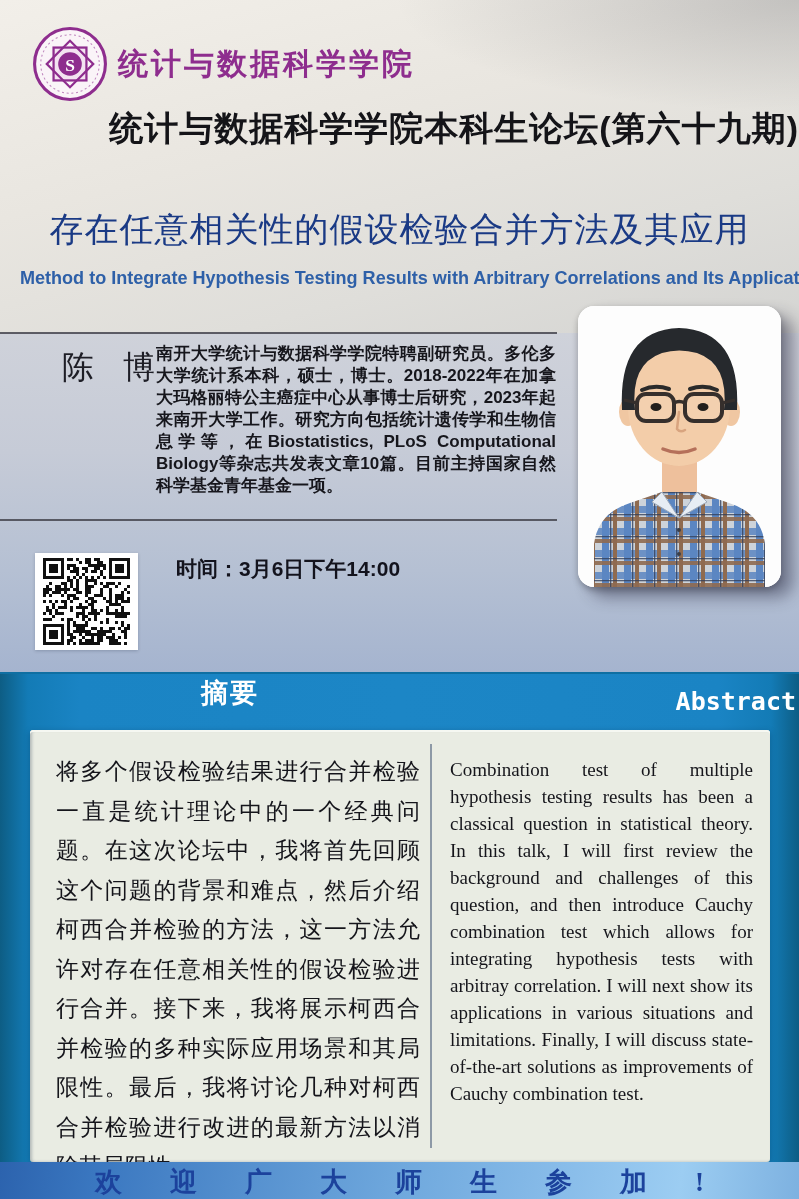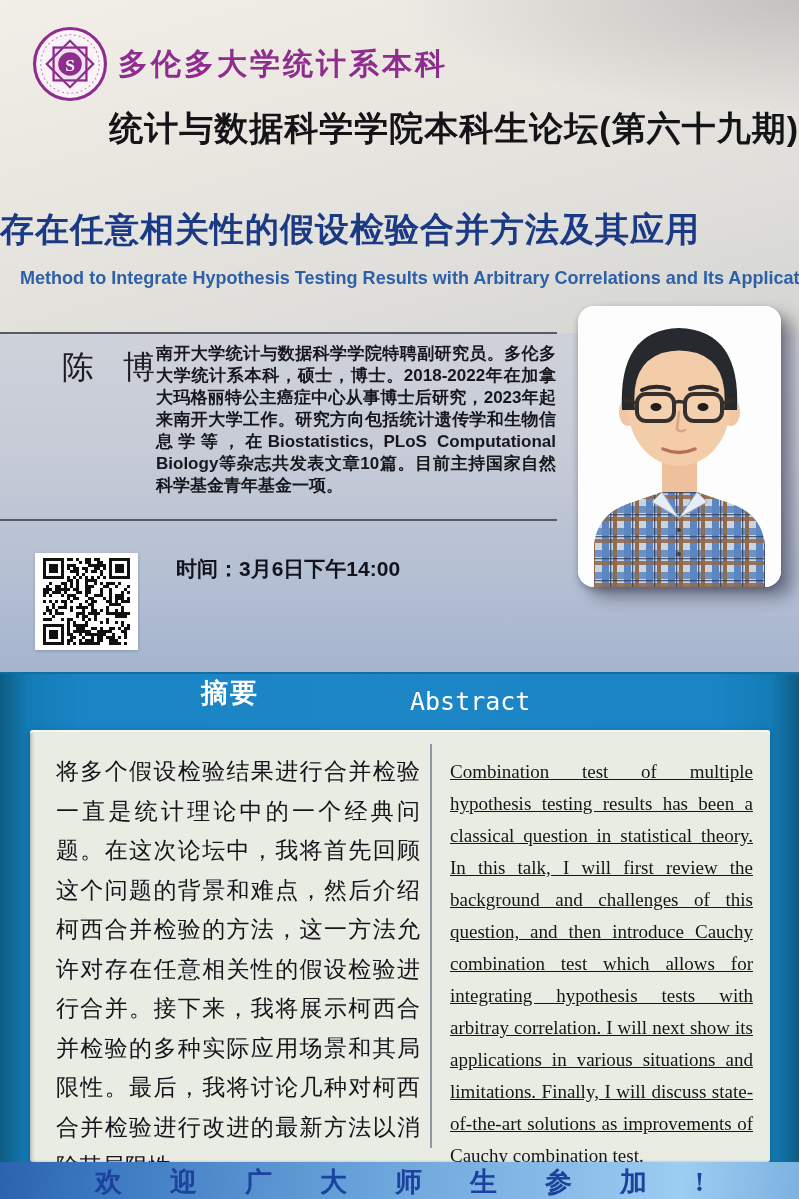--- a/index.html
+++ b/index.html
@@ -18,22 +18,22 @@
   .logo { position:absolute; left:32px; top:26px; width:76px; height:76px; }
   .logo-text {
     position:absolute; left:118px; top:44px; font-size:30px; font-weight:700;
     color:#8e2d8e; letter-spacing:3px;
   }
   .forum-title {
     position:absolute; left:0; top:106px; width:100%; text-align:right;
     font-size:34px; font-weight:800; color:#141418; letter-spacing:1px;
   }
   .talk-title-zh {
-    position:absolute; left:0; top:207px; width:100%; text-align:left;
-    font-size:34px; font-weight:700; color:#1a3a85; letter-spacing:1px;
+    position:absolute; left:0; top:207px; width:100%; text-align:center;
+    font-size:34px; font-weight:400; color:#1a3a85; letter-spacing:1px;
   }
   .talk-title-en {
     position:absolute; left:0; top:267px; width:100%; text-align:center;
     font-size:19px; font-weight:600; color:#2e60a8; white-space:nowrap;
     transform:scaleX(.95);
   }
 
   
   .sec-mid {
     position:absolute; left:0; top:333px; width:799px; height:339px;
@@ -73,40 +73,40 @@
     position:absolute; left:0; top:672px; width:799px; height:527px;
     background:linear-gradient(90deg, #0d5d84 0%, #137bb6 3.5%, #1a84c4 10%,
       #1c86c6 50%, #1a84c4 90%, #137bb6 96.5%, #0d5d84 100%);
     border-top:2px solid #0f6fa2;
   }
   .abs-header-zh {
     position:absolute; left:30px; top:1px; width:400px; text-align:center;
     color:#ffffff; font-size:27px; font-weight:600; letter-spacing:2px;
   }
   .abs-header-en {
-    position:absolute; left:410px; top:13px; width:340px; text-align:left;
-    color:#ffffff; font-size:25px; font-weight:400;
+    position:absolute; left:456px; top:13px; width:340px; text-align:right;
+    color:#ffffff; font-size:25px; font-weight:700;
     font-family:"DejaVu Sans Mono", monospace;
   }
   .abs-box {
     position:absolute; left:30px; top:56px; width:740px; height:432px;
     background:#e9ece3; border-radius:3px;
     box-shadow:inset 0 2px 0 #f6f8f2, inset 2px 0 3px rgba(80,95,110,.35),
                0 2px 6px rgba(0,40,70,.35);
   }
   .abs-divider { position:absolute; left:400px; top:14px; bottom:14px; width:2px; background:#8d99a6; }
   .abs-zh {
     position:absolute; left:26px; top:22px; width:364px;
     font-size:23px; line-height:39.5px; font-weight:500; color:#15151b;
     text-align:justify;
   }
   .abs-en {
     position:absolute; left:420px; top:26px; width:303px;
-    font-family:"Liberation Serif", serif; font-size:19px; line-height:32px;
-    color:#15151b; text-align:justify;text-decoration:underline;
+    font-family:"Liberation Serif", serif; font-size:19px; line-height:27px;
+    color:#15151b; text-align:justify;
   }
   .welcome {
     position:absolute; left:0; top:488px; width:799px; height:39px;
     background:linear-gradient(97deg, #2c63ae 0%, #3a77c0 12%, #548fce 30%,
       #6fa8dd 50%, #88bce9 70%, #9ccdf2 85%, #7db1e0 100%);
     text-align:center; overflow:hidden;
   }
   .welcome-text {
     display:inline-block; font-family:"Liberation Serif", serif; font-weight:700;
     font-size:27px; color:#1c429c; letter-spacing:48px; margin-right:-48px;
@@ -122,21 +122,21 @@
 
     <svg class="logo" viewBox="0 0 74 74">
       <circle cx="37" cy="37" r="34.5" fill="#faf4f8" stroke="#8e2d8e" stroke-width="3"></circle>
       <circle cx="37" cy="37" r="28.5" fill="none" stroke="#a95fa9" stroke-width="1" stroke-dasharray="2 2.6" opacity=".75"></circle>
       <rect x="21" y="21" width="32" height="32" fill="#f3e3f1" stroke="#8e2d8e" stroke-width="2.2"></rect>
       <rect x="21" y="21" width="32" height="32" fill="none" stroke="#8e2d8e" stroke-width="2.2" transform="rotate(45 37 37)"></rect>
       <circle cx="37" cy="37" r="11.5" fill="#8e2d8e"></circle>
       <text x="37" y="43.5" text-anchor="middle" font-family="Liberation Serif, serif" font-size="17" font-weight="bold" fill="#ffffff">S</text>
     </svg>
 
-    <div class="logo-text">多伦多大学统计系本科</div>
+    <div class="logo-text">统计与数据科学学院</div>
 
     <div class="forum-title">统计与数据科学学院本科生论坛(第六十九期)</div>
 
     <div class="talk-title-zh">存在任意相关性的假设检验合并方法及其应用</div>
     <div class="talk-title-en">Method to Integrate Hypothesis Testing Results with Arbitrary Correlations and Its Application</div>
   </div>
 
   <div class="sec-mid">
     <div class="rule rule-top"></div>
     <div class="rule rule-bottom"></div>

